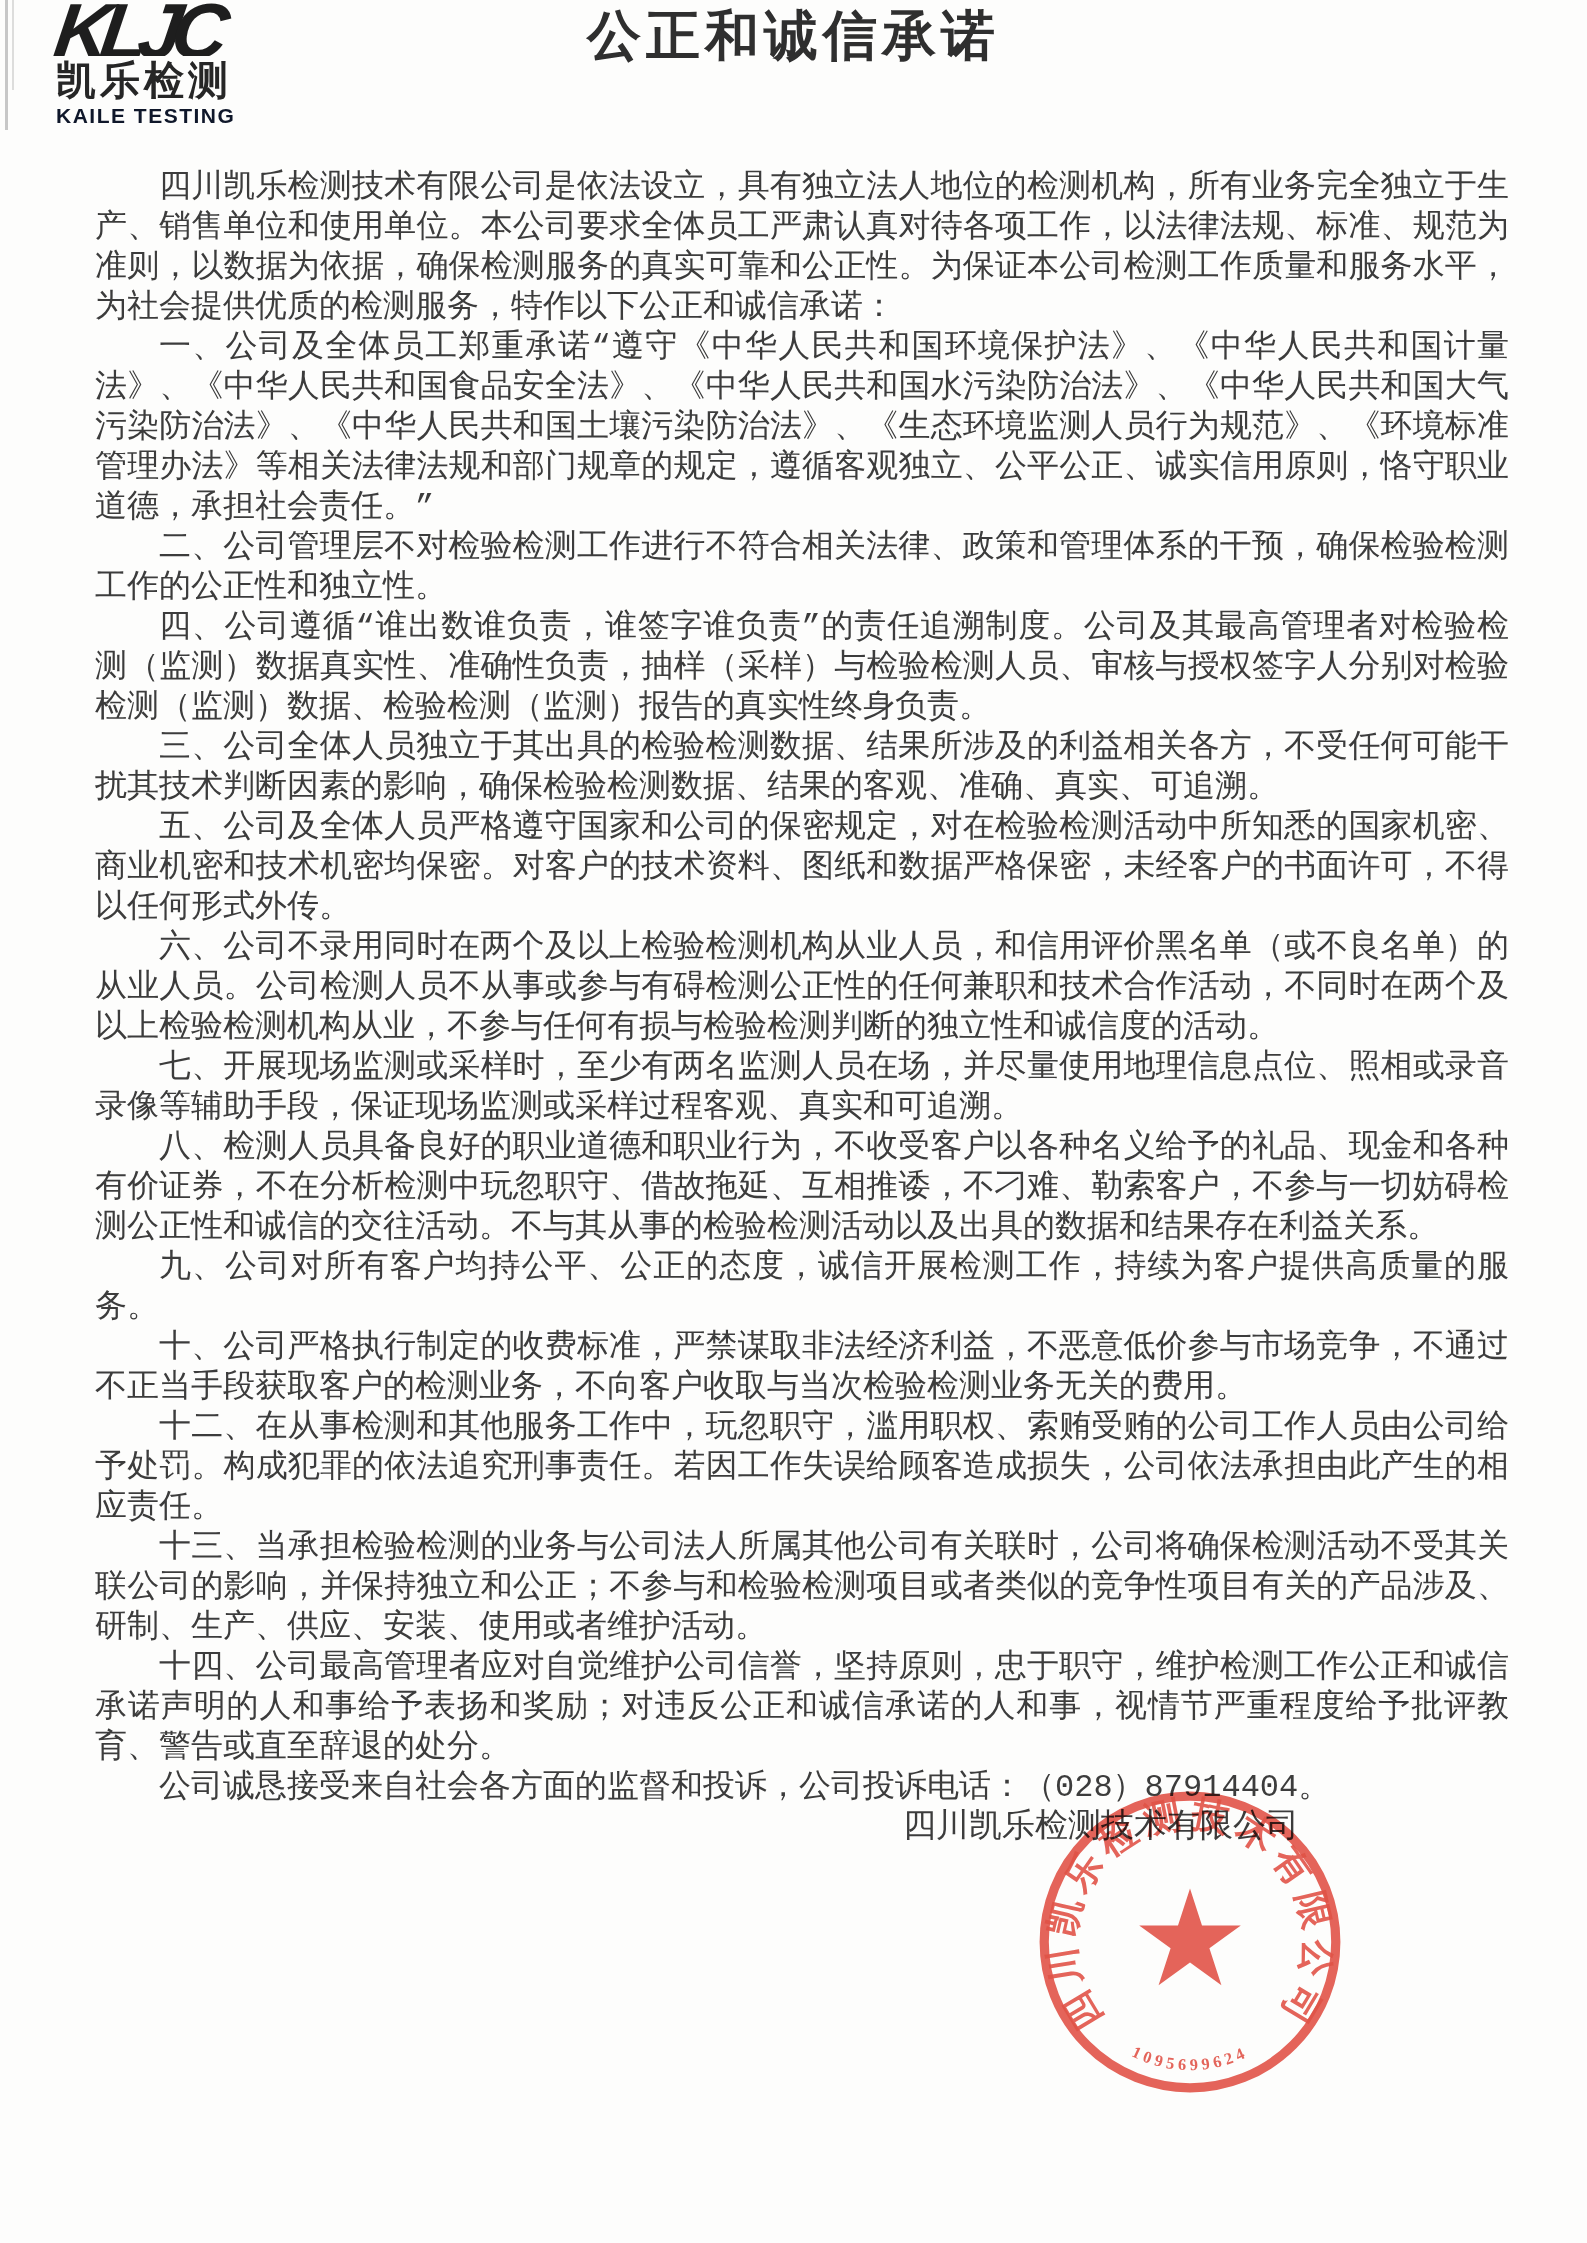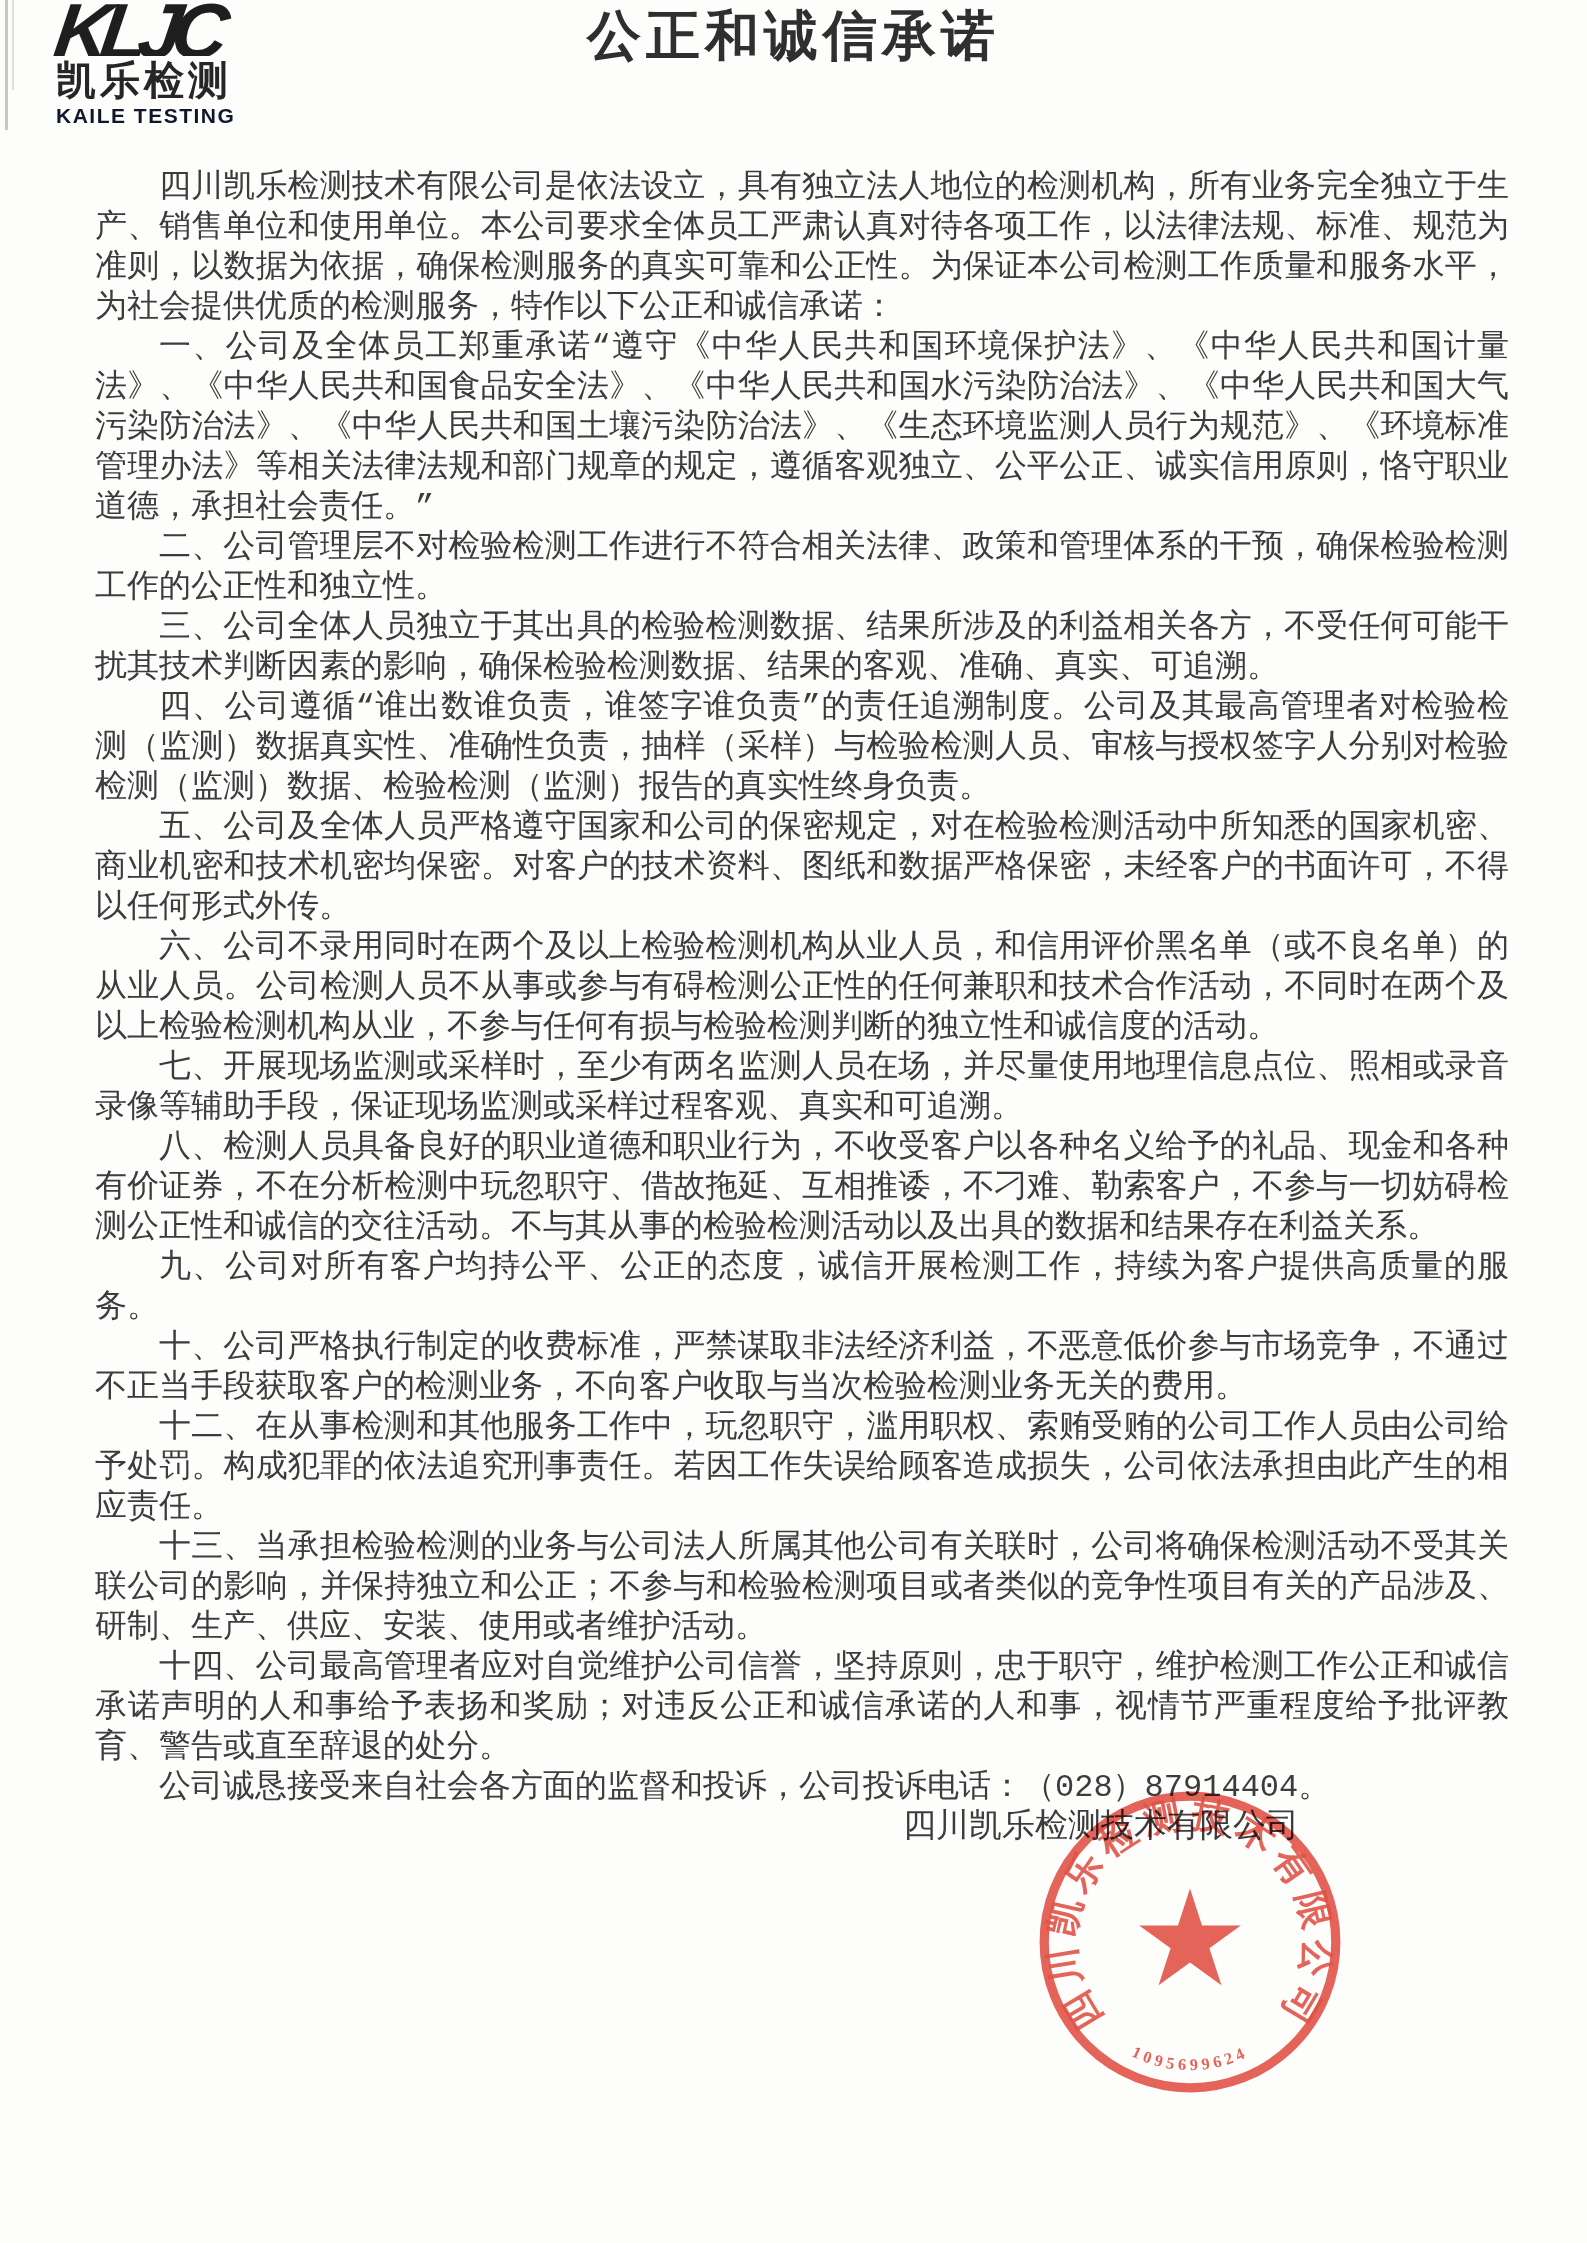--- a/index.html
+++ b/index.html
@@ -77,22 +77,22 @@
       <div class="logo-cn">凯乐检测</div>
       <div class="logo-en">KAILE TESTING</div>
     </div>
     <div class="title">公正和诚信承诺</div>
   </div>
 
   <div class="doc-body">
     <p>四川凯乐检测技术有限公司是依法设立，具有独立法人地位的检测机构，所有业务完全独立于生产、销售单位和使用单位。本公司要求全体员工严肃认真对待各项工作，以法律法规、标准、规范为准则，以数据为依据，确保检测服务的真实可靠和公正性。为保证本公司检测工作质量和服务水平，为社会提供优质的检测服务，特作以下公正和诚信承诺：</p>
     <p>一、公司及全体员工郑重承诺“遵守《中华人民共和国环境保护法》、《中华人民共和国计量法》、《中华人民共和国食品安全法》、《中华人民共和国水污染防治法》、《中华人民共和国大气污染防治法》、《中华人民共和国土壤污染防治法》、《生态环境监测人员行为规范》、《环境标准管理办法》等相关法律法规和部门规章的规定，遵循客观独立、公平公正、诚实信用原则，恪守职业道德，承担社会责任。”</p>
     <p>二、公司管理层不对检验检测工作进行不符合相关法律、政策和管理体系的干预，确保检验检测工作的公正性和独立性。</p>
+    <p>四、公司遵循“谁出数谁负责，谁签字谁负责”的责任追溯制度。公司及其最高管理者对检验检测（监测）数据真实性、准确性负责，抽样（采样）与检验检测人员、审核与授权签字人分别对检验检测（监测）数据、检验检测（监测）报告的真实性终身负责。</p>
     <p>三、公司全体人员独立于其出具的检验检测数据、结果所涉及的利益相关各方，不受任何可能干扰其技术判断因素的影响，确保检验检测数据、结果的客观、准确、真实、可追溯。</p>
-    <p>四、公司遵循“谁出数谁负责，谁签字谁负责”的责任追溯制度。公司及其最高管理者对检验检测（监测）数据真实性、准确性负责，抽样（采样）与检验检测人员、审核与授权签字人分别对检验检测（监测）数据、检验检测（监测）报告的真实性终身负责。</p>
     <p>五、公司及全体人员严格遵守国家和公司的保密规定，对在检验检测活动中所知悉的国家机密、商业机密和技术机密均保密。对客户的技术资料、图纸和数据严格保密，未经客户的书面许可，不得以任何形式外传。</p>
     <p>六、公司不录用同时在两个及以上检验检测机构从业人员，和信用评价黑名单（或不良名单）的从业人员。公司检测人员不从事或参与有碍检测公正性的任何兼职和技术合作活动，不同时在两个及以上检验检测机构从业，不参与任何有损与检验检测判断的独立性和诚信度的活动。</p>
     <p>七、开展现场监测或采样时，至少有两名监测人员在场，并尽量使用地理信息点位、照相或录音录像等辅助手段，保证现场监测或采样过程客观、真实和可追溯。</p>
     <p>八、检测人员具备良好的职业道德和职业行为，不收受客户以各种名义给予的礼品、现金和各种有价证券，不在分析检测中玩忽职守、借故拖延、互相推诿，不刁难、勒索客户，不参与一切妨碍检测公正性和诚信的交往活动。不与其从事的检验检测活动以及出具的数据和结果存在利益关系。</p>
     <p>九、公司对所有客户均持公平、公正的态度，诚信开展检测工作，持续为客户提供高质量的服务。</p>
     <p>十、公司严格执行制定的收费标准，严禁谋取非法经济利益，不恶意低价参与市场竞争，不通过不正当手段获取客户的检测业务，不向客户收取与当次检验检测业务无关的费用。</p>
     <p>十二、在从事检测和其他服务工作中，玩忽职守，滥用职权、索贿受贿的公司工作人员由公司给予处罚。构成犯罪的依法追究刑事责任。若因工作失误给顾客造成损失，公司依法承担由此产生的相应责任。</p>
     <p>十三、当承担检验检测的业务与公司法人所属其他公司有关联时，公司将确保检测活动不受其关联公司的影响，并保持独立和公正；不参与和检验检测项目或者类似的竞争性项目有关的产品涉及、研制、生产、供应、安装、使用或者维护活动。</p>
     <p>十四、公司最高管理者应对自觉维护公司信誉，坚持原则，忠于职守，维护检测工作公正和诚信承诺声明的人和事给予表扬和奖励；对违反公正和诚信承诺的人和事，视情节严重程度给予批评教育、警告或直至辞退的处分。</p>
     <p>公司诚恳接受来自社会各方面的监督和投诉，公司投诉电话：（028）87914404。</p>

